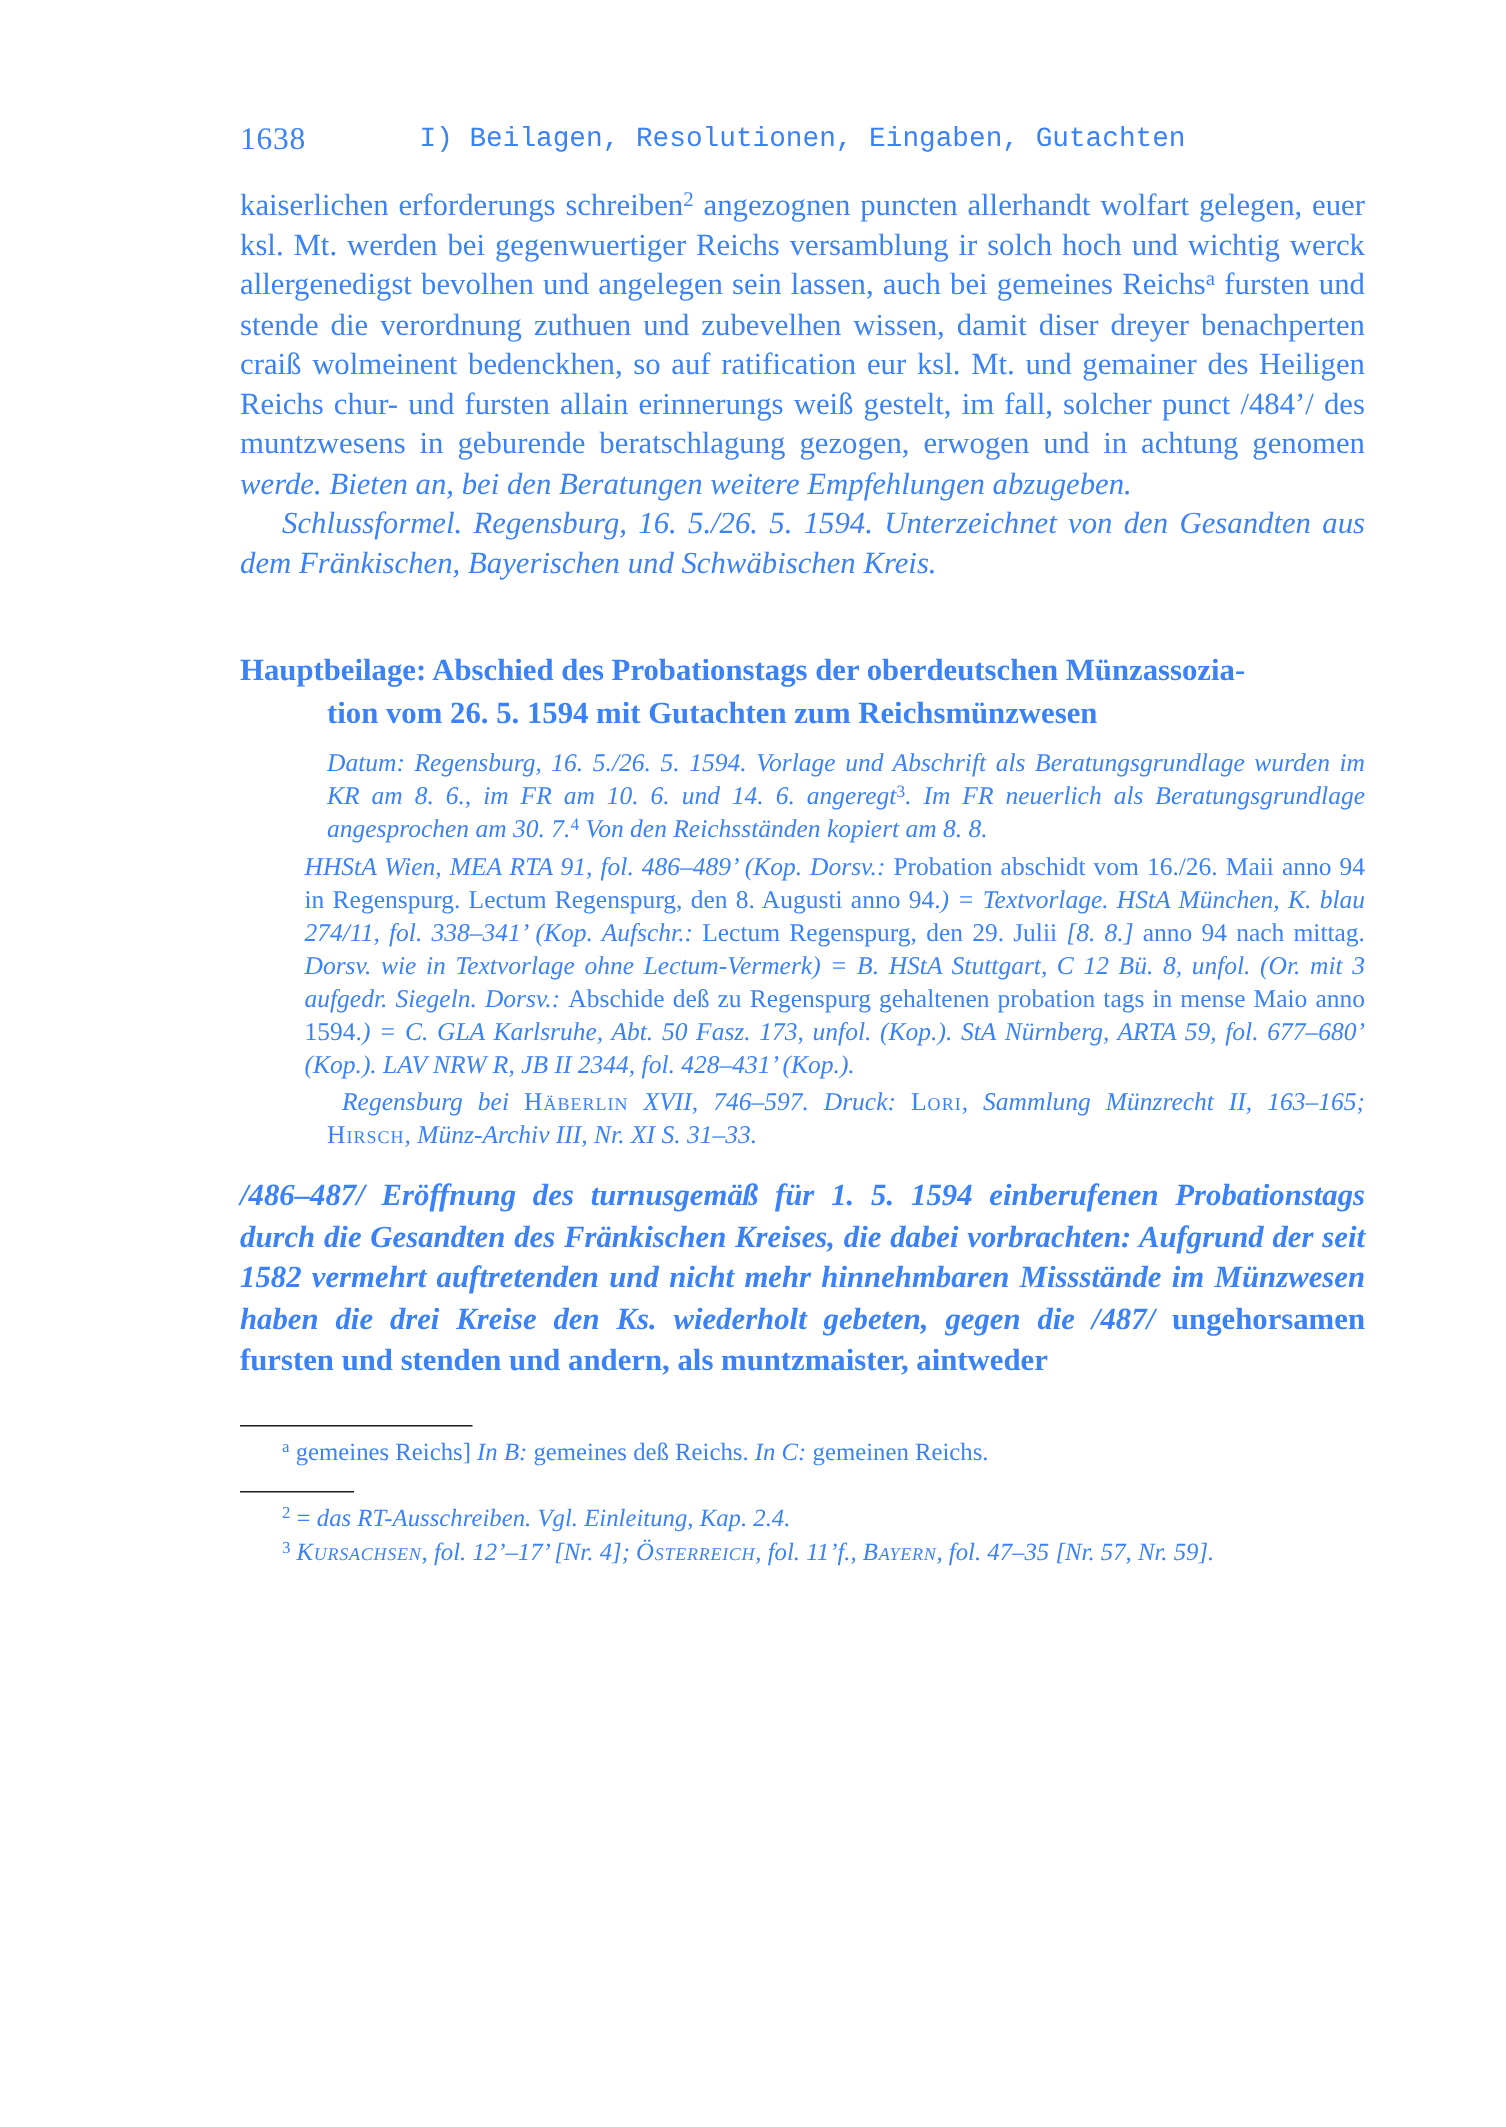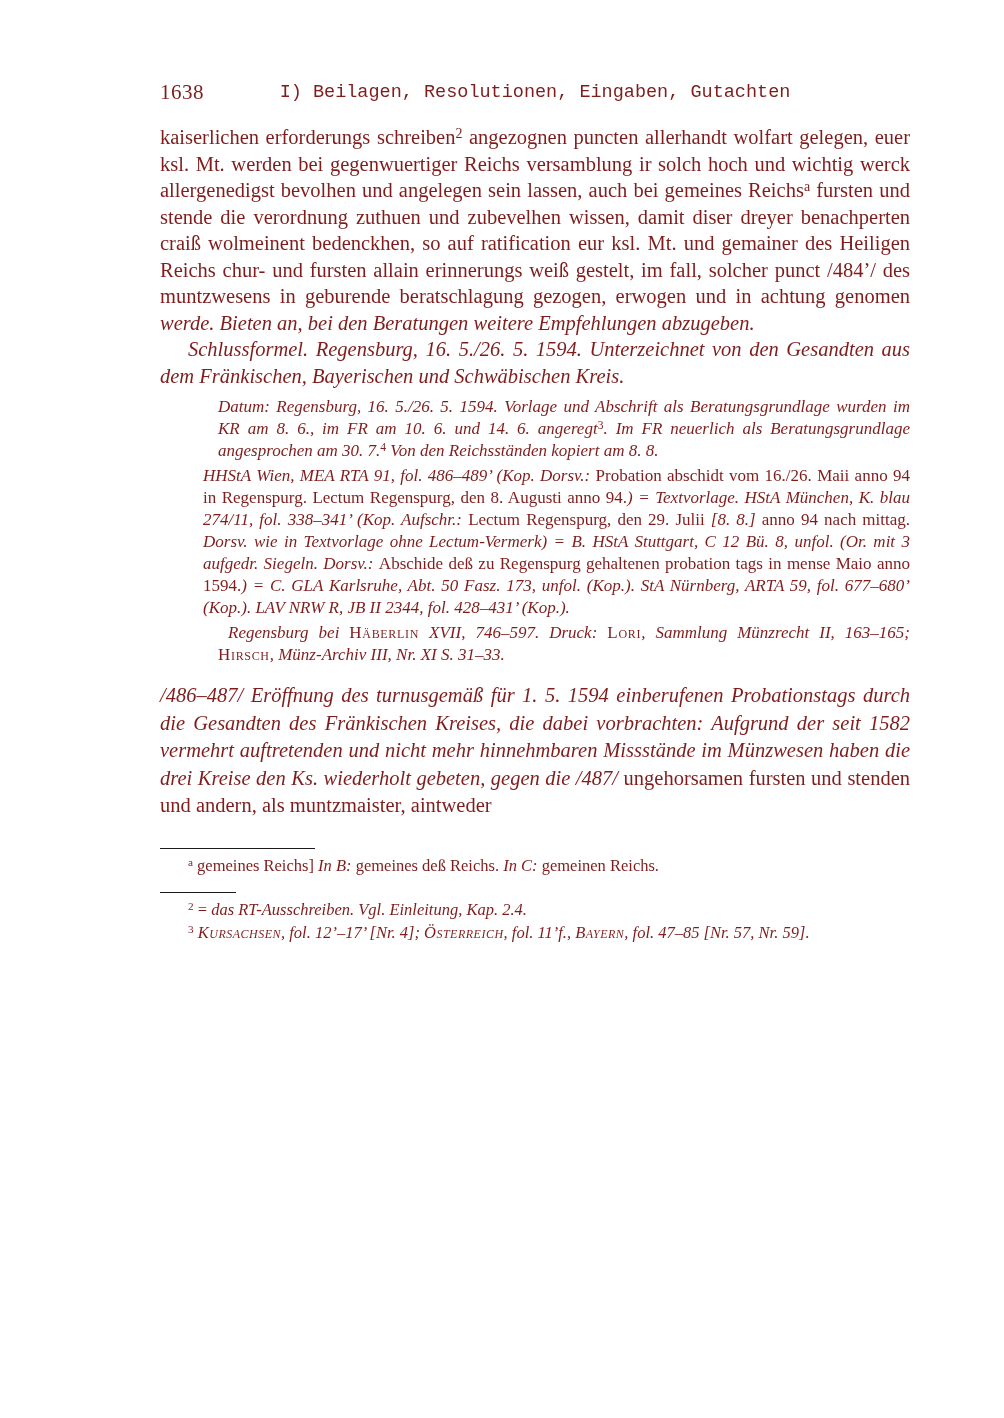--- a/index.html
+++ b/index.html
@@ -1,21 +1,21 @@
 <!DOCTYPE html>
 <html><head>
 <meta charset="utf-8">
 <style>
   html, body { margin: 0; padding: 0; background: #ffffff; }
   .page {
     position: relative;
     width: 1004px;
     height: 1418px;
     background: #ffffff;
-    color: #7f1d1d;
+    color: #3b82f6;
     font-family: "Liberation Serif", "DejaVu Serif", serif;
     overflow: hidden;
   }
   .content {
     position: absolute;
     left: 160px;
     top: 80px;
     width: 750px;
   }
   .page-header {
@@ -66,20 +66,21 @@
     text-align: justify;
   }
   .datum { margin-top: 7px; }
   .sources { margin-top: 3px; margin-left: 43px; }
   .referiert { margin-top: 3px; text-indent: 10px; }
   .eroeffnung {
     margin-top: 16px;
     font-size: 20.5px;
     line-height: 27.5px;
     text-align: justify;
+    font-weight: bold;
   }
   .footnote-area { margin-top: 28px; }
   .fn-rule {
     border: 0;
     border-top: 1.5px solid #1b1b1b;
     height: 0;
   }
   .fn-rule-a { width: 155px; margin-bottom: 5px; }
   .fn-rule-n { width: 76px; margin-top: 15px; margin-bottom: 5px; }
   .footnote {
@@ -117,32 +118,33 @@
 
     <header class="page-header">
       <span class="page-number">1638</span>
       <span class="running-head">I) Beilagen, Resolutionen, Eingaben, Gutachten</span>
     </header>
 
     <p class="body-text"><span class="run-r">kaiserlichen erforderungs schreiben</span><span class="run-sup">2</span><span class="run-r"> angezognen puncten allerhandt wolfart gelegen, euer ksl. Mt. werden bei gegenwuertiger Reichs versamblung ir solch hoch und wichtig werck allergenedigst bevolhen und angelegen sein lassen, auch bei gemeines Reichs</span><span class="run-sup">a</span><span class="run-r"> fursten und stende die verordnung zuthuen und zubevelhen wissen, damit diser dreyer benachperten craiß wolmeinent bedenckhen, so auf ratification eur ksl. Mt. und gemainer des Heiligen Reichs chur- und fursten allain erinnerungs weiß gestelt, im fall, solcher punct /484’/ des muntzwesens in geburende beratschlagung gezogen, erwogen und in achtung genomen </span><span class="run-i">werde. Bieten an, bei den Beratungen weitere Empfehlungen abzugeben.</span></p>
 
     <p class="body-text italic schlussformel"><span class="run-i">Schlussformel. Regensburg, 16. 5./26. 5. 1594. Unterzeichnet von den Gesandten aus dem Fränkischen, Bayerischen und Schwäbischen Kreis.</span></p>
 
+    <h2 class="heading"><span class="run-r">Hauptbeilage: Abschied des Probationstags der oberdeutschen Münzassozia-</span><br><span class="run-r">tion vom 26. 5. 1594 mit Gutachten zum Reichsmünzwesen</span></h2>
 
 
     <p class="small indent-block datum"><span class="run-i">Datum: Regensburg, 16. 5./26. 5. 1594. Vorlage und Abschrift als Beratungsgrundlage wurden im KR am 8. 6., im FR am 10. 6. und 14. 6. angeregt</span><span class="run-sup">3</span><span class="run-i">. Im FR neuerlich als Beratungsgrundlage angesprochen am 30. 7.</span><span class="run-sup">4</span><span class="run-i"> Von den Reichsständen kopiert am 8. 8.</span></p>
 
     <p class="small indent-block sources"><span class="run-i">HHStA Wien, MEA RTA 91, fol. 486–489’ (Kop. Dorsv.: </span><span class="run-r">Probation abschidt vom 16./26. Maii anno 94 in Regenspurg. Lectum Regenspurg, den 8. Augusti anno 94.</span><span class="run-i">) = Textvorlage. HStA München, K. blau 274/11, fol. 338–341’ (Kop. Aufschr.: </span><span class="run-r">Lectum Regenspurg, den 29. Julii </span><span class="run-i">[8. 8.] </span><span class="run-r">anno 94 nach mittag. </span><span class="run-i">Dorsv. wie in Textvorlage ohne Lectum-Vermerk) = B. HStA Stuttgart, C 12 Bü. 8, unfol. (Or. mit 3 aufgedr. Siegeln. Dorsv.: </span><span class="run-r">Abschide deß zu Regenspurg gehaltenen probation tags in mense Maio anno 1594.</span><span class="run-i">) = C. GLA Karlsruhe, Abt. 50 Fasz. 173, unfol. (Kop.). StA Nürnberg, ARTA 59, fol. 677–680’ (Kop.). LAV NRW R, JB II 2344, fol. 428–431’ (Kop.).</span></p>
 
     <p class="small indent-block referiert"><span class="run-i">Regensburg bei </span><span class="run-sc">Häberlin</span><span class="run-i"> XVII, 746–597. Druck: </span><span class="run-sc">Lori</span><span class="run-i">, Sammlung Münzrecht II, 163–165; </span><span class="run-sc">Hirsch</span><span class="run-i">, Münz-Archiv III, Nr. XI S. 31–33.</span></p>
 
     <p class="eroeffnung"><span class="run-i">/486–487/ Eröffnung des turnusgemäß für 1. 5. 1594 einberufenen Probationstags durch die Gesandten des Fränkischen Kreises, die dabei vorbrachten: Aufgrund der seit 1582 vermehrt auftretenden und nicht mehr hinnehmbaren Missstände im Münzwesen haben die drei Kreise den Ks. wiederholt gebeten, gegen die /487/ </span><span class="run-r">ungehorsamen fursten und stenden und andern, als muntzmaister, aintweder</span></p>
 
     <div class="footnote-area">
       <div class="fn-rule fn-rule-a"></div>
       <p class="footnote"><span class="run-sup">a</span><span class="run-r"> gemeines Reichs] </span><span class="run-i">In B: </span><span class="run-r">gemeines deß Reichs. </span><span class="run-i">In C: </span><span class="run-r">gemeinen Reichs.</span></p>
       <div class="fn-rule fn-rule-n"></div>
       <p class="footnote"><span class="run-sup">2</span><span class="run-r"> = </span><span class="run-i">das RT-Ausschreiben. Vgl. Einleitung, Kap. 2.4.</span></p>
-      <p class="footnote"><span class="run-sup">3</span><span class="run-r"> </span><span class="run-sci">Kursachsen</span><span class="run-i">, fol. 12’–17’ [Nr. 4]; </span><span class="run-sci">Österreich</span><span class="run-i">, fol. 11’f., </span><span class="run-sci">Bayern</span><span class="run-i">, fol. 47–85 [Nr. 57, Nr. 59].</span></p>
+      <p class="footnote"><span class="run-sup">3</span><span class="run-r"> </span><span class="run-sci">Kursachsen</span><span class="run-i">, fol. 12’–17’ [Nr. 4]; </span><span class="run-sci">Österreich</span><span class="run-i">, fol. 11’f., </span><span class="run-sci">Bayern</span><span class="run-i">, fol. 47–35 [Nr. 57, Nr. 59].</span></p>
     </div>
 
   </div>
 </div>
 
 </body></html>

